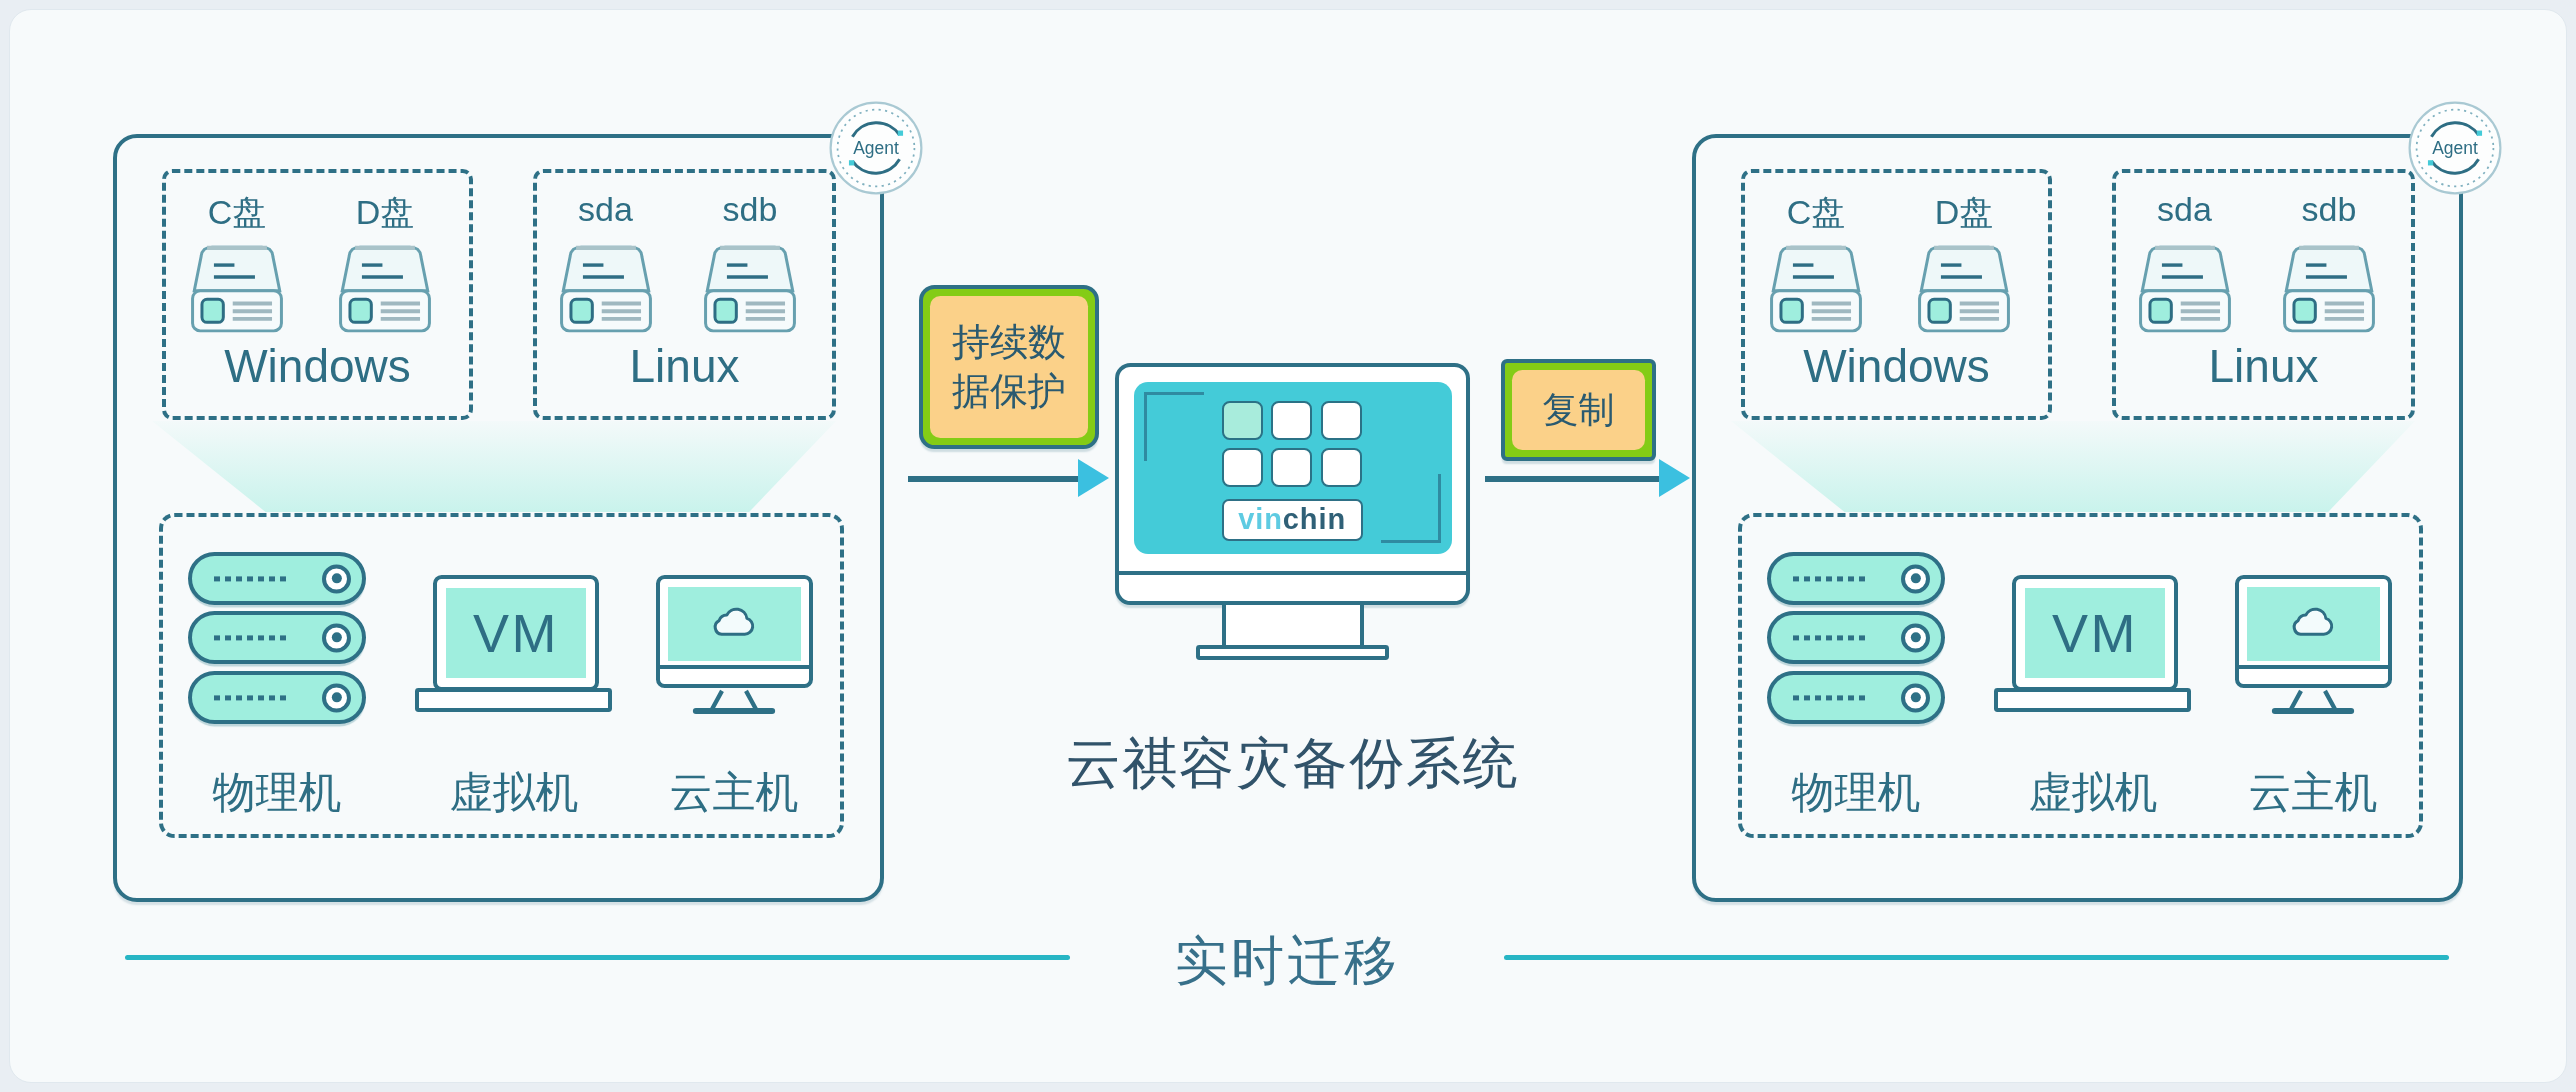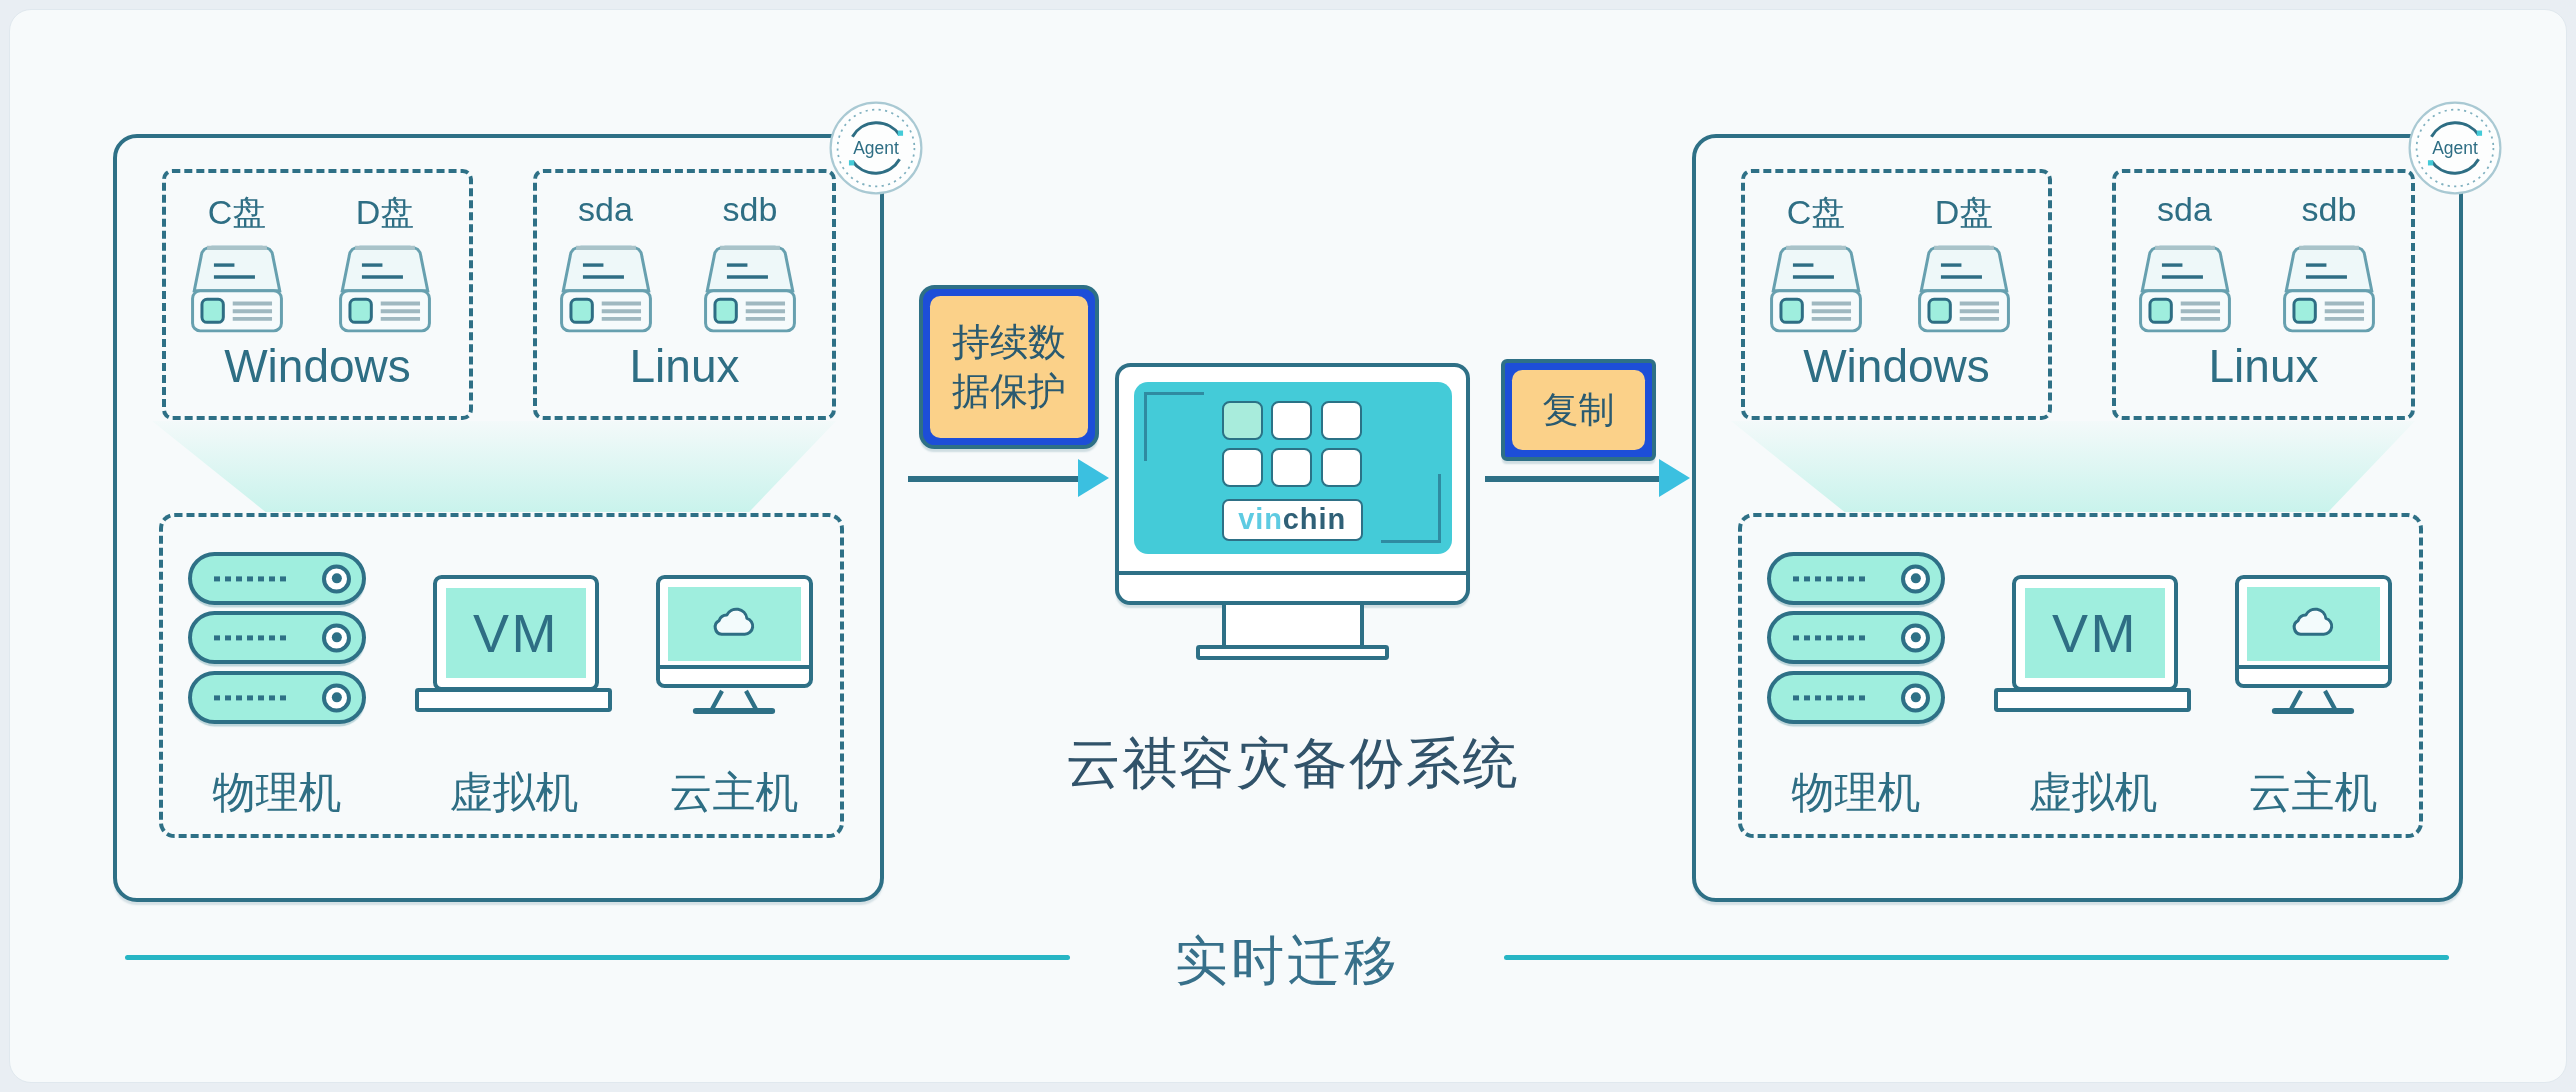--- a/index.html
+++ b/index.html
@@ -48,21 +48,21 @@
         border:4.3px solid var(--teal-border);border-radius:8.6px;}
   .cloudpc .screen{position:absolute;left:7.7px;top:7.7px;right:7.7px;height:74px;background:var(--mint);
         display:flex;align-items:center;justify-content:center;}
   .cloudpc .chin{position:absolute;left:0;right:0;top:86px;border-top:4.3px solid var(--teal-border);}
   .pc-stand{position:absolute;left:511px;top:172px;width:120px;height:26px;}
   .machine-label{position:absolute;top:247px;width:172px;text-align:center;font-size:43px;color:var(--text);}
   .ml1{left:28px;} .ml2{left:265px;} .ml3{left:485px;}
   .agent{position:absolute;left:711px;top:-38px;width:96px;height:96px;}
 
   
-  .badge{position:absolute;background:#1d4ed8;border:4.3px solid var(--teal-border);border-radius:15.5px;
+  .badge{position:absolute;background:#84cc16;border:4.3px solid var(--teal-border);border-radius:15.5px;
          padding:6.9px;box-shadow:0 4.3px 1.7px -1.7px rgba(148,178,188,.4);}
   .badge .inner{width:100%;height:100%;background:var(--orange);border-radius:10.3px;
          display:flex;flex-direction:column;align-items:center;justify-content:center;
          font-size:38px;line-height:1.28;color:#2a5a70;}
   .cdp{left:919px;top:285px;width:180px;height:164px;}
   .copy{left:1501px;top:359px;width:155px;height:102px;border-radius:6px;}
   .copy .inner{font-size:36px;}
   .arrow-line{position:absolute;top:476px;height:6px;background:var(--teal-border);}
   .arrow-head{position:absolute;top:459px;width:0;height:0;border-top:19px solid transparent;
          border-bottom:19px solid transparent;border-left:31px solid var(--arrow-head);}

